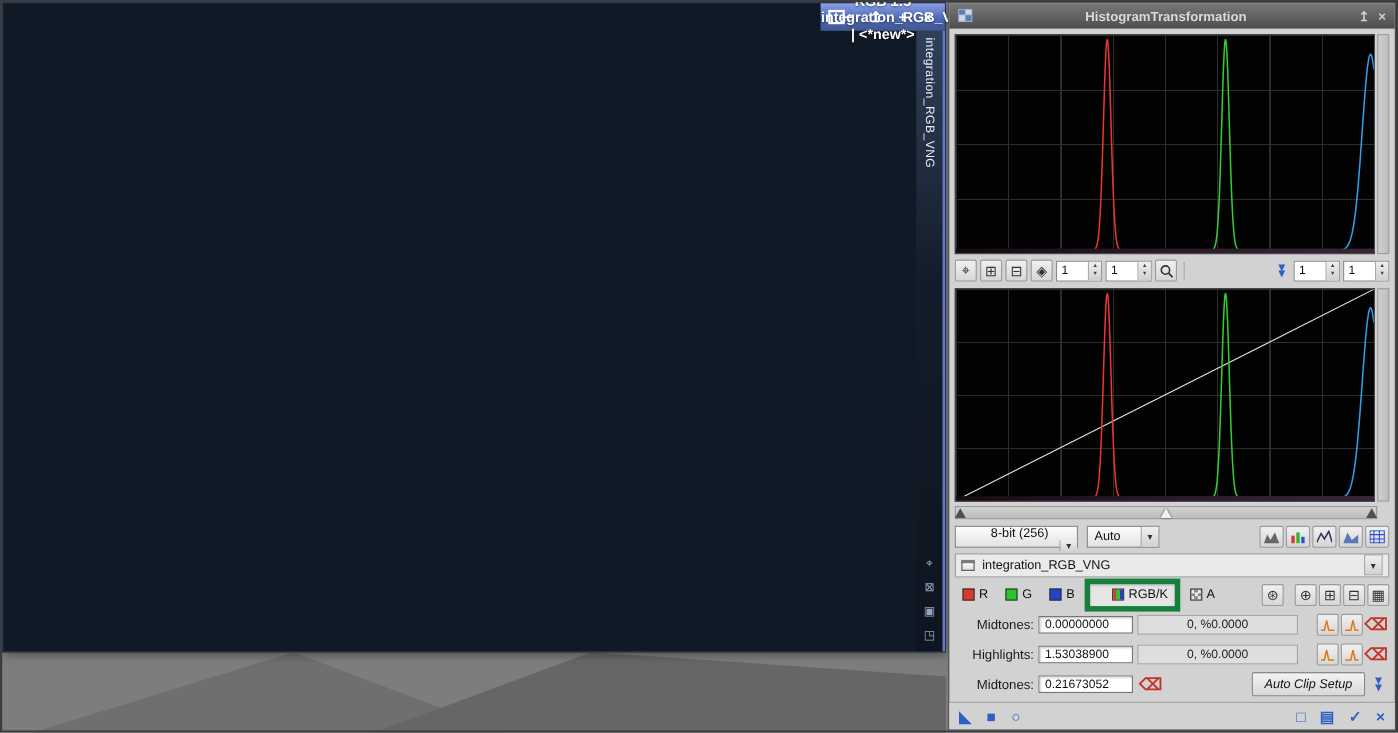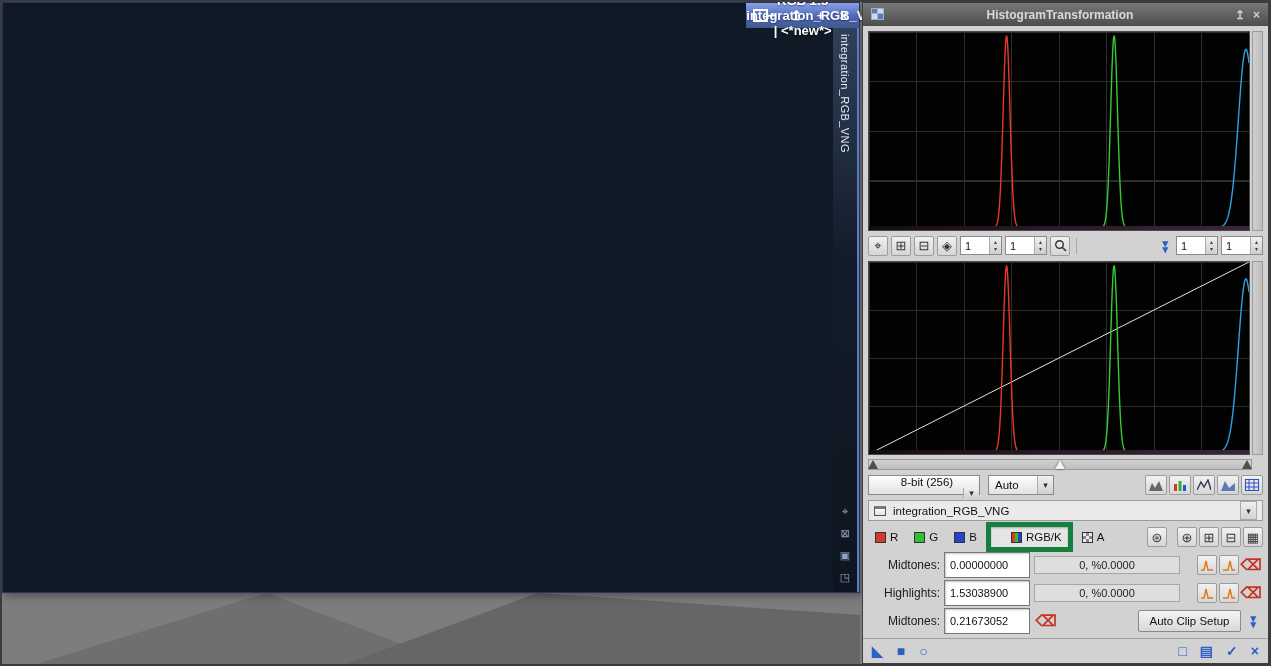--- a/index.html
+++ b/index.html
@@ -107,29 +107,29 @@
   .chan.sel{background:#e5e5e5;border:5px solid #15803d;box-shadow:inset 0 1px 2px rgba(0,0,0,.25);padding-left:20px;}
   .swatch{width:11px;height:11px;border:1px solid #333;box-sizing:border-box;}
   .sw-r{background:#d83a2a;} .sw-g{background:#2ec22e;} .sw-b{background:#2742c8;}
   .sw-rgb{background:linear-gradient(to right,#d83a2a 0 33%,#2ec22e 33% 66%,#2742c8 66%);}
   .sw-a{background:repeating-conic-gradient(#8a8a8a 0 25%,#ececec 0 50%) 0 0/6px 6px;}
   .chan-tools{margin-left:auto;display:flex;gap:2px;align-items:center;}
   .star-btn{margin-right:8px;}
 
   .prow{display:flex;align-items:center;height:24px;gap:4px;padding:0 2px;}
   .plabel{width:70px;text-align:right;font-size:12px;color:#1a1a1a;}
-  .pinput{width:86px;height:26px;border:1px solid #777;box-shadow:inset 1px 1px 2px rgba(0,0,0,.22);
+  .pinput{width:86px;height:16px;border:1px solid #777;box-shadow:inset 1px 1px 2px rgba(0,0,0,.22);
       background:#fff;font-size:11px;display:flex;align-items:center;padding:0 5px;box-sizing:border-box;color:#111;}
   .preadout{width:146px;height:18px;border:1px solid #a6a6a6;background:#dedede;font-size:11px;
       display:flex;align-items:center;justify-content:center;color:#222;box-sizing:border-box;}
   .clipgrp{margin-left:auto;display:flex;gap:2px;align-items:center;}
   .clear-btn{width:20px;height:20px;display:flex;align-items:center;justify-content:center;
       color:#c43325;font-size:15px;font-weight:bold;}
   .acbtn{height:20px;padding:0 11px;font-size:11.5px;display:flex;align-items:center;color:#111;
-      background:linear-gradient(#f4f4f4,#d8d8d8);border:1px solid #8a8a8a;border-radius:2px;}
+      background:linear-gradient(#f4f4f4,#d8d8d8);border:1px solid #8a8a8a;border-radius:2px;font-style:italic;}
 
   .actions{height:24px;flex:0 0 24px;border-top:1px solid #a0a0a0;background:#d2d2d2;display:flex;
       align-items:center;padding:0 9px;gap:14px;color:#2e5fc4;font-size:14px;font-weight:bold;}
   .actions .right{margin-left:auto;display:flex;gap:13px;align-items:center;}
 </style>
 </head>
 <body>
 
 <div class="ws-sh1"></div>
 <div class="ws-sh2"></div>

